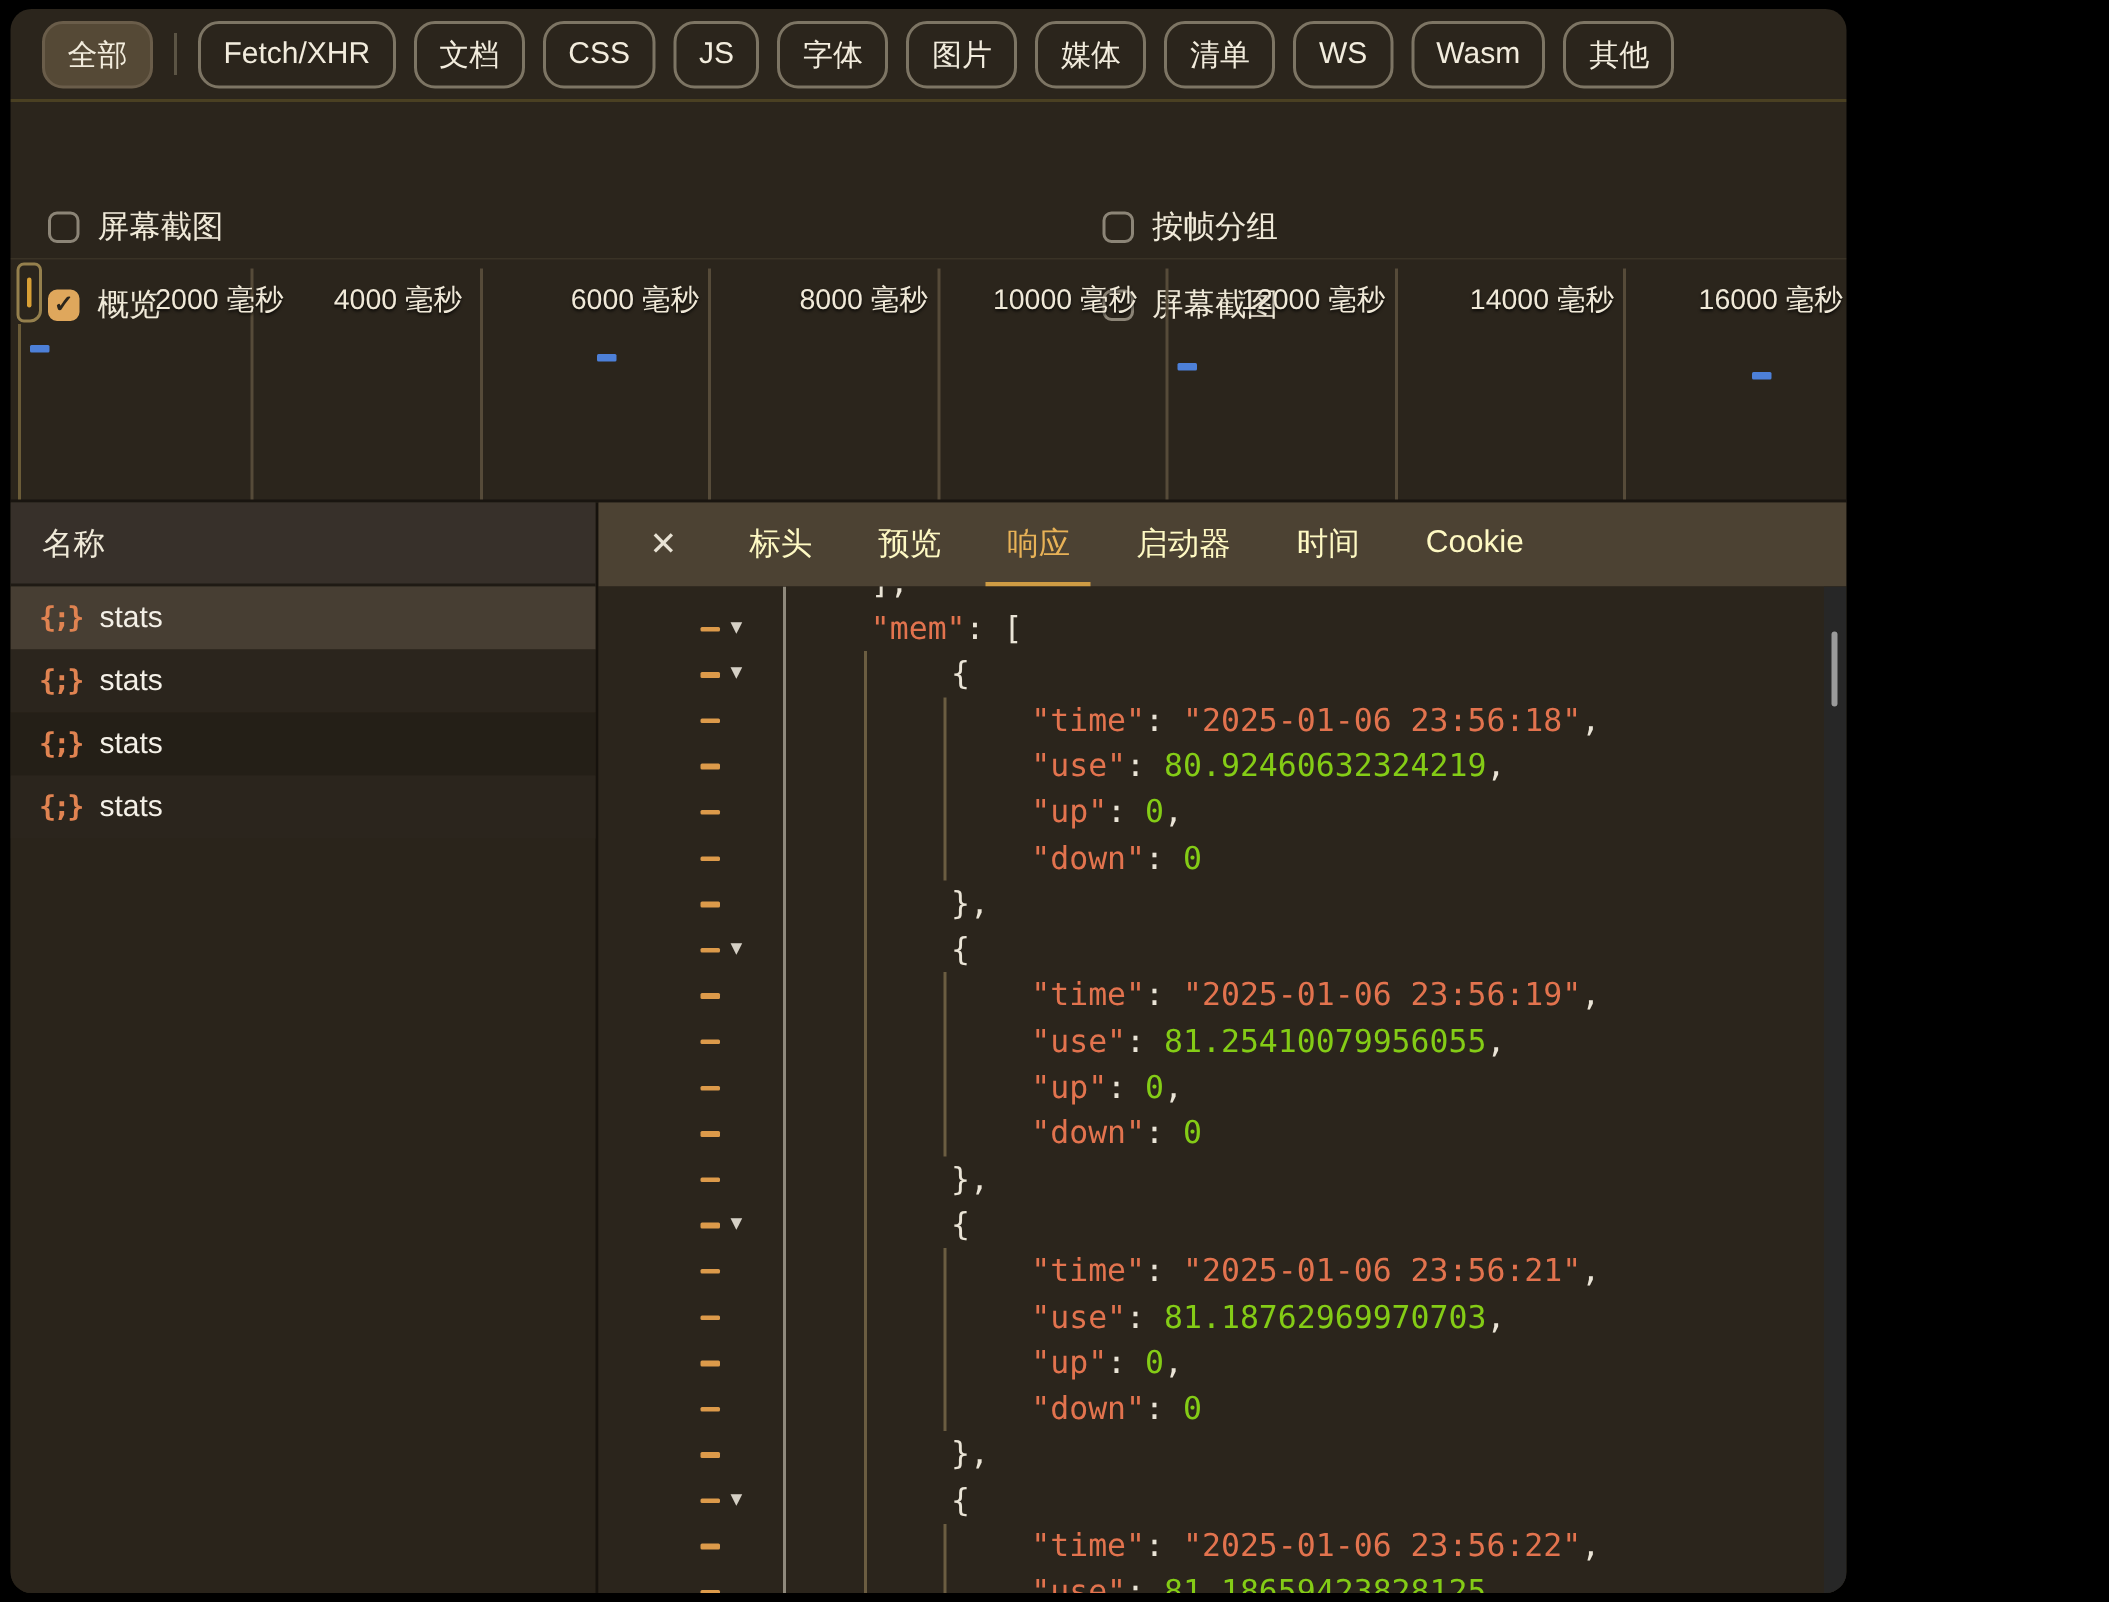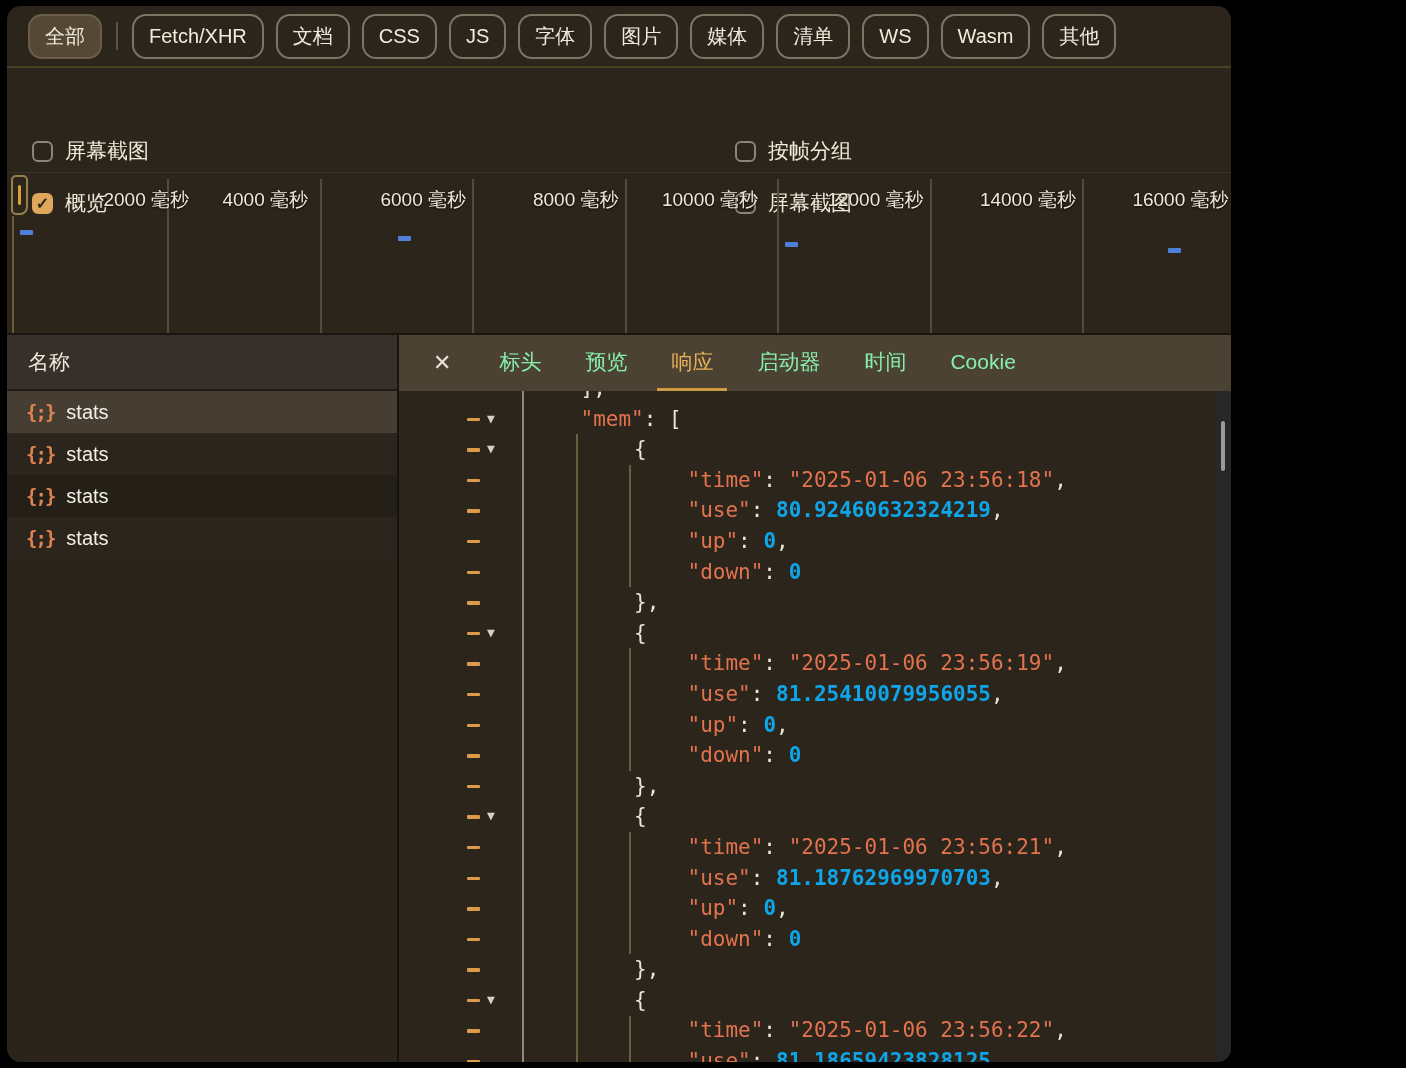--- a/index.html
+++ b/index.html
@@ -38,33 +38,33 @@
   .req{height:42px;display:flex;align-items:center;padding-left:19px;font-size:20px;color:#f4f0e7;gap:12px;}
   .req .jicon{font-family:"DejaVu Sans Mono",monospace;font-weight:bold;color:#e08351;font-size:19px;letter-spacing:-2px;}
   .req.r-even{background:#241f17;}
   .req.r-odd{background:#2b251d;}
   .req.sel{background:#473e33;}
   
   #rightpanel{position:absolute;left:392px;top:0;right:0;bottom:0;}
   #tabbar{position:absolute;left:0;top:0;right:0;height:56px;background:#4c4233;display:flex;
     align-items:stretch;padding-left:22px;}
   #closex{display:flex;align-items:center;padding:0 12px;font-size:22px;color:#e8e2d4;margin-right:14px;}
-  .tab{display:flex;align-items:center;padding:0 14px;margin:0 8px;font-size:21px;color:#86efac;
+  .tab{display:flex;align-items:center;padding:0 14px;margin:0 8px;font-size:21px;color:#fef9c3;
     border-bottom:3px solid transparent;box-sizing:border-box;}
   .tab.active{color:#e8b257;border-bottom-color:#cf9c44;}
   
   #content{position:absolute;left:0;top:56px;right:0;bottom:0;overflow:hidden;background:#2b251c;}
   #gutterline{position:absolute;left:123px;top:0;bottom:0;width:2px;background:#8f897c;}
   #code{position:absolute;left:0;top:-18px;right:16px;font-family:"DejaVu Sans Mono",monospace;
     font-size:21px;line-height:30.6px;white-space:pre;}
   .cl{position:relative;height:30.6px;}
   .dash{position:absolute;left:68px;top:14px;width:13px;height:3.5px;background:#dc9a4a;border-radius:1px;}
   .arr{position:absolute;left:88px;top:0;width:20px;color:#d5d0c5;font-size:13px;line-height:30.6px;}
   .ct{position:absolute;top:0;left:128px;}
-  .tp{color:#eae4d6;} .tk{color:#e2734e;} .ts{color:#e2734e;} .tn{color:#0ea5e9;font-weight:bold;}
+  .tp{color:#eae4d6;} .tk{color:#e2734e;} .ts{color:#e2734e;} .tn{color:#84cc16;}
   .guide{position:absolute;width:2px;background:#6b5d41;}
   #scroll{position:absolute;right:0;top:0;width:15px;bottom:0;background:#272727;}
   #thumb{position:absolute;left:5px;top:30px;width:4px;height:50px;background:#9a9a9a;border-radius:2px;}
 </style>
 </head>
 <body>
 
 <div id="win">
 
   <div id="filterbar">

